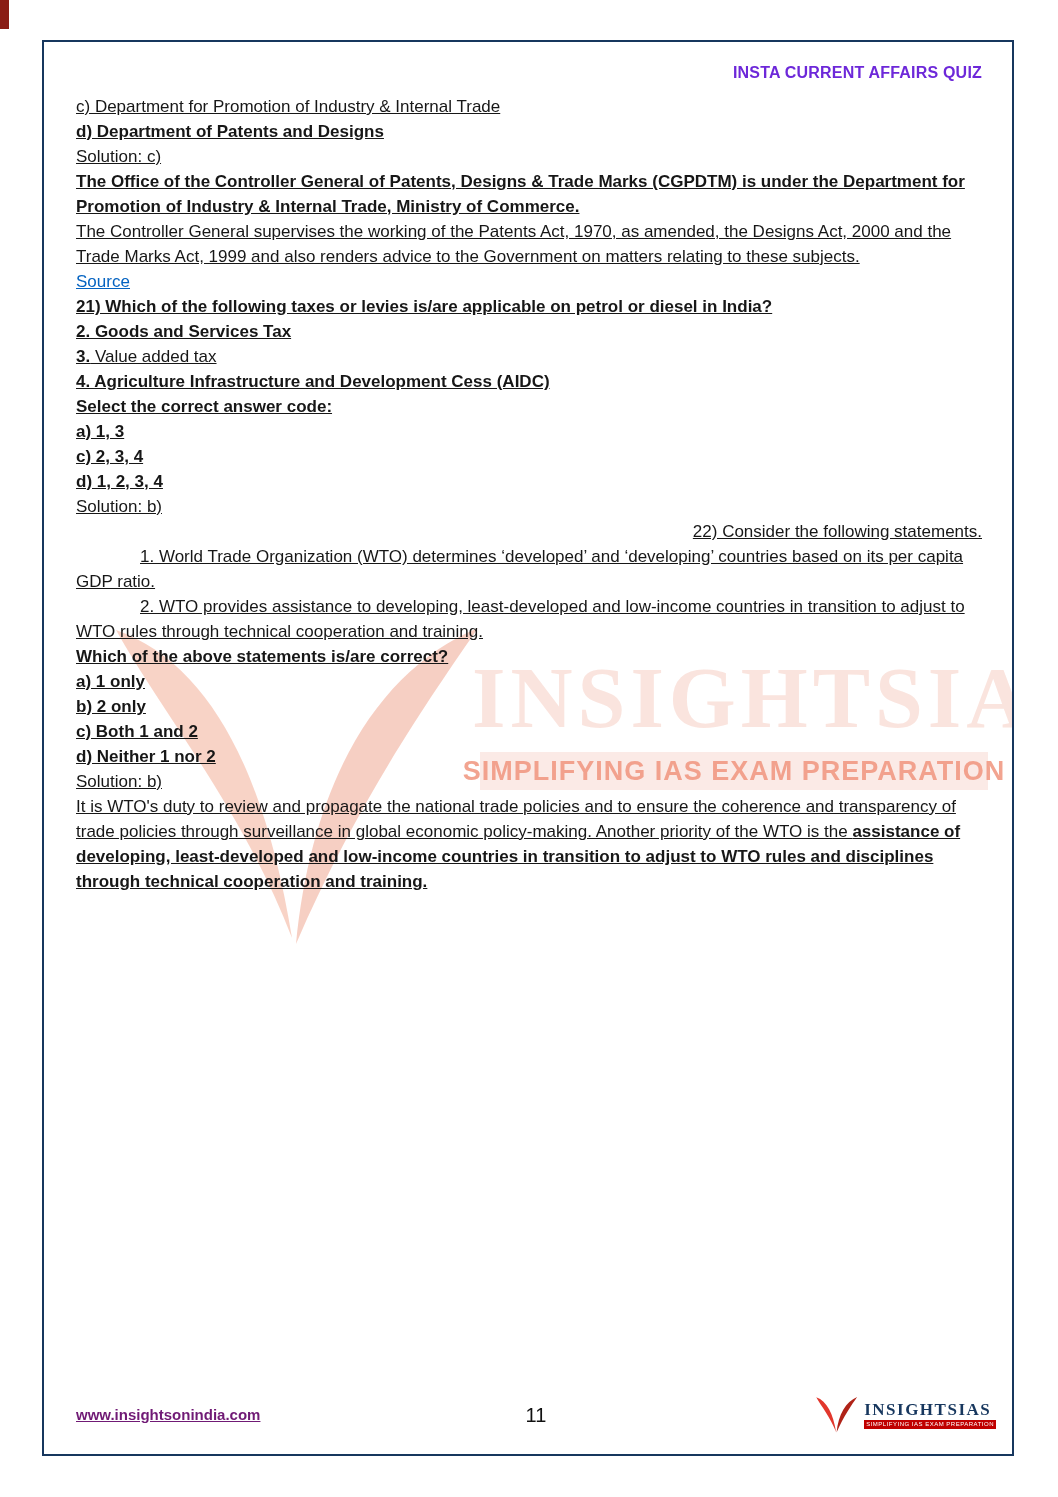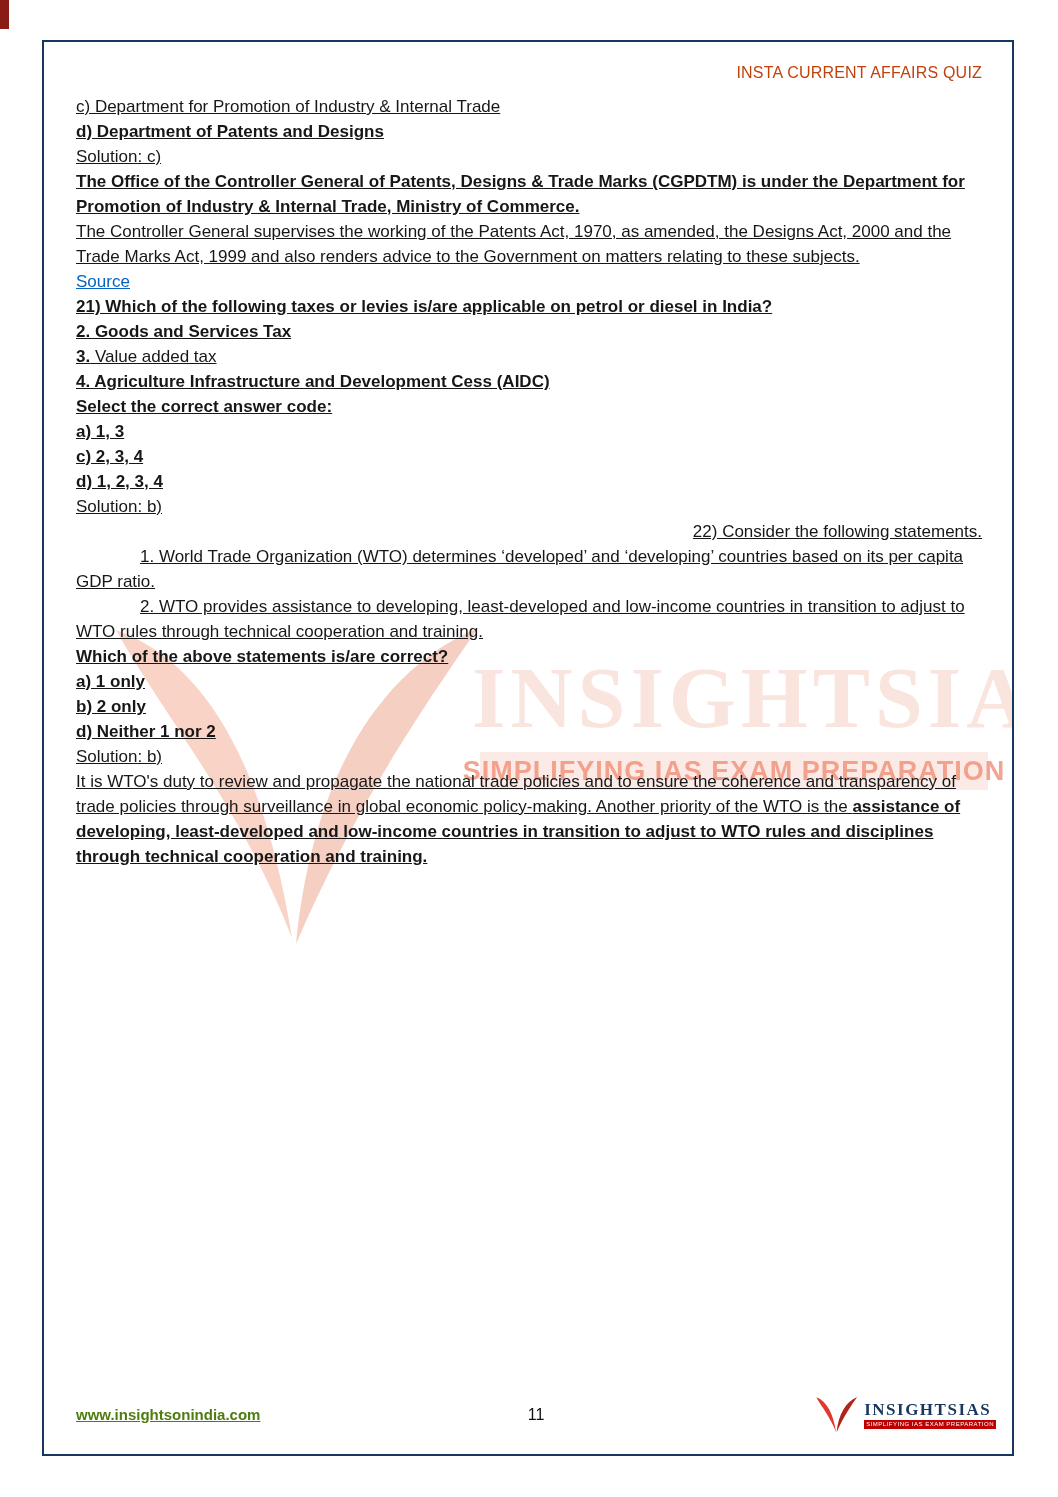--- a/index.html
+++ b/index.html
@@ -4,34 +4,34 @@
 <style>
   html,body{margin:0;padding:0;background:#ffffff;}
   body{width:1058px;height:1497px;position:relative;font-family:"Liberation Sans",sans-serif;}
   .edge-artifact{position:absolute;left:0;top:0;width:9px;height:29px;background:#8a1c15;}
   .page{position:absolute;left:42px;top:40px;width:972px;height:1416px;border:2px solid #17375e;box-sizing:border-box;background:#ffffff;overflow:hidden;}
   .watermark{position:absolute;inset:0;z-index:0;pointer-events:none;}
   .wm-mark{position:absolute;left:52px;top:586px;width:390px;height:320px;opacity:.5;}
   .wm-text{position:absolute;left:428px;top:606px;font-family:"Liberation Serif",serif;font-size:86px;font-weight:bold;letter-spacing:5px;color:rgba(235,143,117,.24);white-space:nowrap;}
   .wm-band{position:absolute;left:436px;top:710px;width:508px;height:38px;background:rgba(242,184,172,.30);display:flex;align-items:center;justify-content:center;}
   .wm-band span{font-size:27px;font-weight:bold;letter-spacing:1px;color:rgba(240,148,125,.85);white-space:nowrap;}
-  .header{position:relative;z-index:1;text-align:right;padding:22px 30px 0 16px;font-size:16px;font-weight:normal;color:#c2410c;letter-spacing:.2px;}
+  .header{position:relative;z-index:1;text-align:right;padding:22px 30px 0 16px;font-size:16px;font-weight:bold;color:#6d28d9;letter-spacing:.2px;}
   .content{position:relative;z-index:1;padding:12px 30px 0 32px;font-size:17px;line-height:25px;color:#171717;text-decoration:underline;}
   .content div,.content p{margin:0;}
   .indent{margin-left:64px;}
   .b{font-weight:bold;}
   .stmt{text-indent:64px;}
   .mt1{margin-top:25px;}
   .mt2{margin-top:30px;}
   .mt3{margin-top:20px;text-align:right;}
   a.src{color:#0563c1;text-decoration:underline;cursor:pointer;}
   .footer{position:absolute;z-index:1;left:32px;right:16px;bottom:20px;display:flex;align-items:center;}
   .f-left{flex:1;}
-  .f-site{color:#4d7c0f;font-weight:bold;font-size:15px;text-decoration:underline;cursor:pointer;}
-  .f-page{width:40px;text-align:center;font-size:16px;color:#111;}
+  .f-site{color:#701a75;font-weight:bold;font-size:15px;text-decoration:underline;cursor:pointer;}
+  .f-page{width:40px;text-align:center;font-size:20px;color:#111;}
   .f-right{flex:1;display:flex;justify-content:flex-end;}
   .logo{display:flex;align-items:center;gap:6px;}
   .logo-mark{width:44px;height:38px;}
   .logo-text{display:flex;flex-direction:column;}
   .logo-name{font-family:"Liberation Serif",serif;font-weight:bold;font-size:17px;letter-spacing:1.5px;color:#17375e;line-height:18px;}
   .logo-band{margin-top:1px;background:#c00000;color:#ffffff;font-size:6px;letter-spacing:.5px;text-align:center;padding:1px 2px;line-height:7px;white-space:nowrap;}
 </style>
 </head>
 <body>
 
@@ -77,20 +77,21 @@
 
     <div class="indent mt1">Solution: b)</div>
 
 
     <div class="mt3">22) Consider the following statements.</div>
     <div class="stmt">1. World Trade Organization (WTO) determines ‘developed’ and ‘developing’ countries based on its per capita GDP ratio.</div>
     <div class="stmt">2. WTO provides assistance to developing, least-developed and low-income countries in transition to adjust to WTO rules through technical cooperation and training.</div>
     <div class="b">Which of the above statements is/are correct?</div>
     <div class="indent b">a) 1 only</div>
     <div class="indent b">b) 2 only</div>
+    <div class="indent b">c) Both 1 and 2</div>
     <div class="indent b">d) Neither 1 nor 2</div>
 
     <div class="indent mt1">Solution: b)</div>
 
 
     <div class="mt1"><span>It is WTO's duty to review and propagate the national trade policies and to ensure the coherence and transparency of trade policies through surveillance in global economic policy-making. Another priority of the WTO is the </span><span class="b">assistance of developing, least-developed and low-income countries in transition to adjust to WTO rules and disciplines through technical cooperation and training.</span></div>
 
   </div>
 
   <div class="footer">

